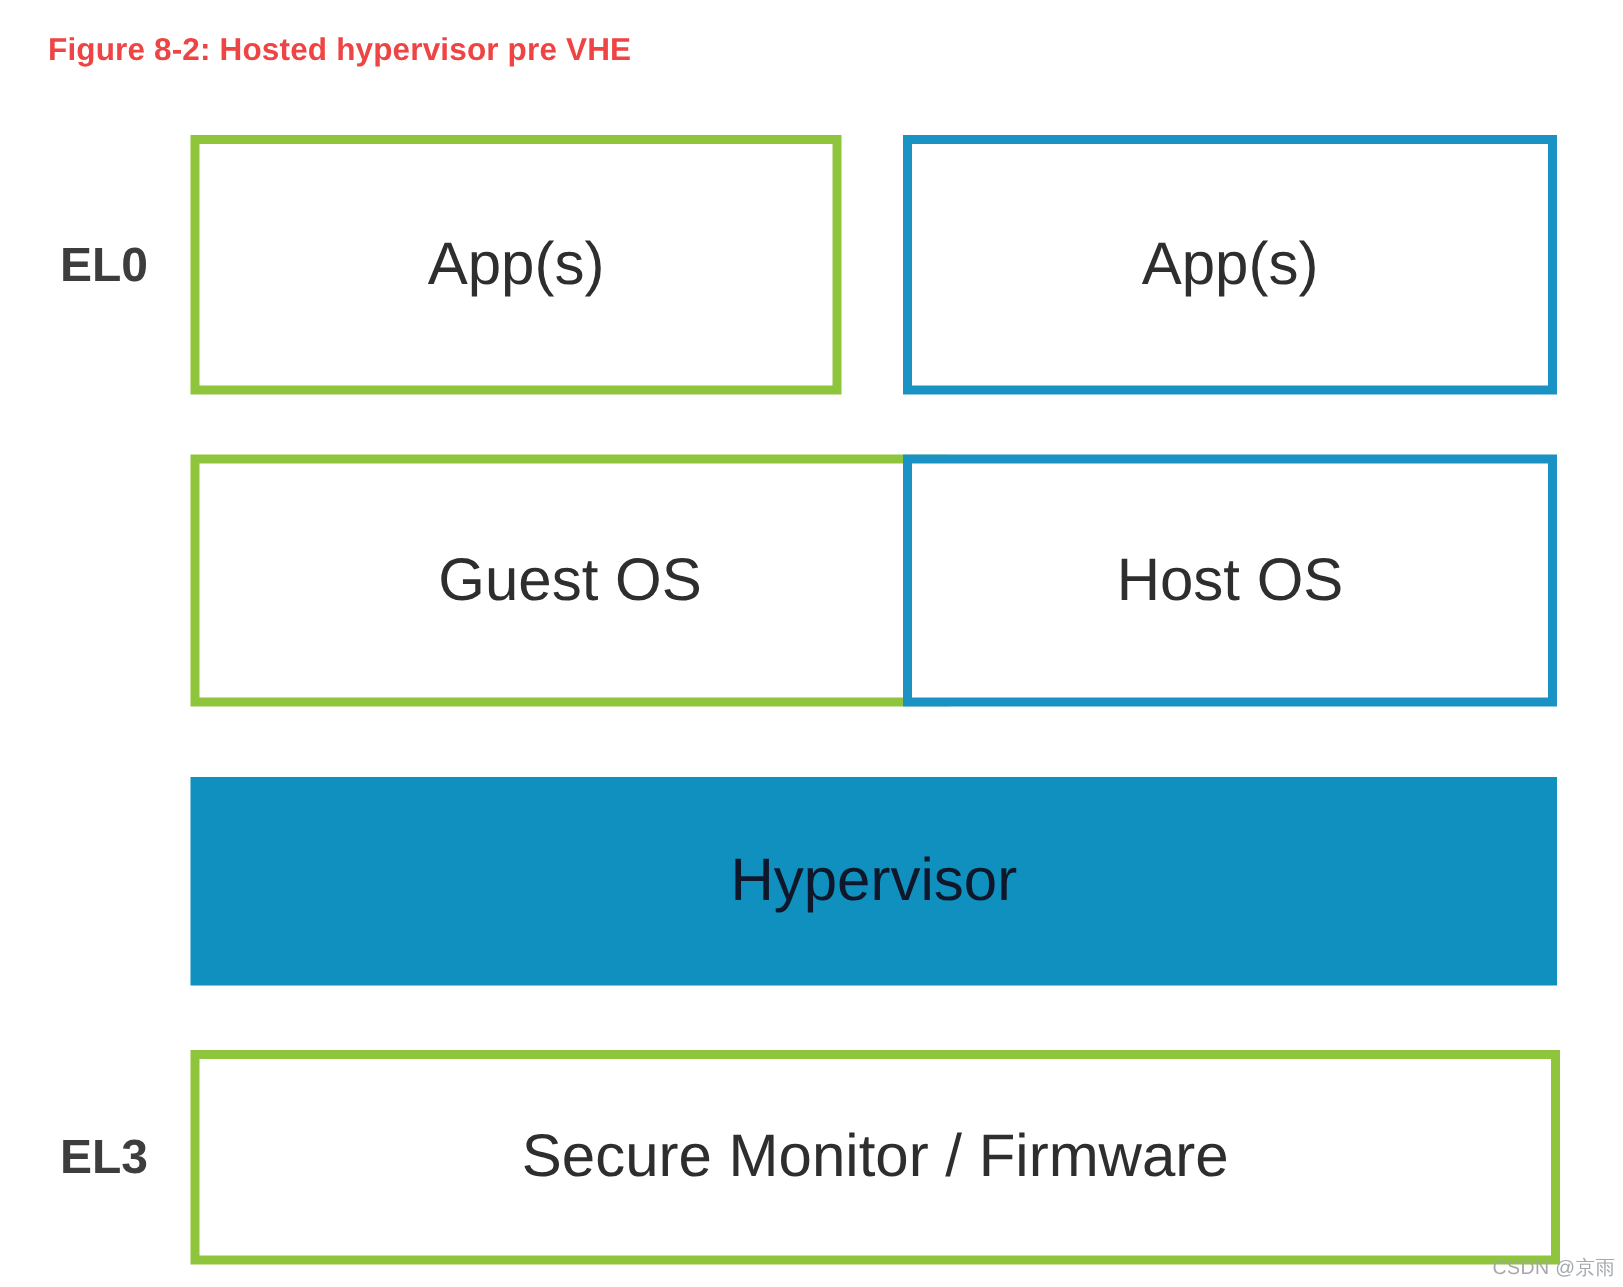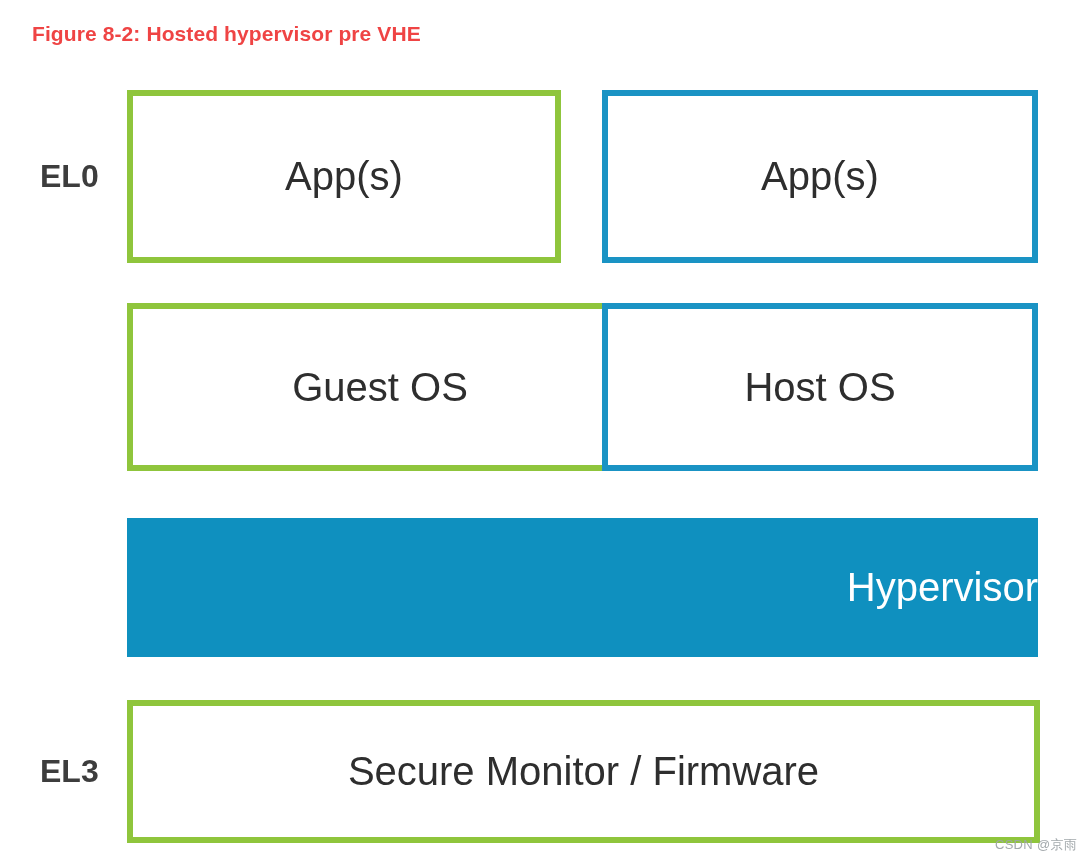--- a/index.html
+++ b/index.html
@@ -46,21 +46,21 @@
     box-sizing: border-box;
     display: flex;
     align-items: center;
     justify-content: center;
     font-size: 40px;
     color: #2e2e2e;
     background: #ffffff;
   }
   .box.green-outline { border: 6px solid var(--green, #8fc53c); }
   .box.blue-outline  { border: 6px solid var(--blue_border, #1a93c4); }
-  .box.blue-solid    { background: var(--blue_fill, #0f90bf); border: none; color: #ffffff; justify-content: flex-end; }
+  .box.blue-solid    { background: var(--blue_fill, #0f90bf); border: none; color: #0f172a; }
 
   #box-el0-left  { left: 127px; top: 90px;  width: 434px; height: 173px; }
   #box-el0-right { left: 602px; top: 90px;  width: 436px; height: 173px; }
   #box-el1-left  { left: 127px; top: 303px; width: 506px; height: 168px; }
   #box-el1-right { left: 602px; top: 303px; width: 436px; height: 168px; }
   #box-el2       { left: 127px; top: 518px; width: 911px; height: 139px; }
   #box-el3       { left: 127px; top: 700px; width: 913px; height: 143px; }
 
   .watermark {
     position: absolute;

